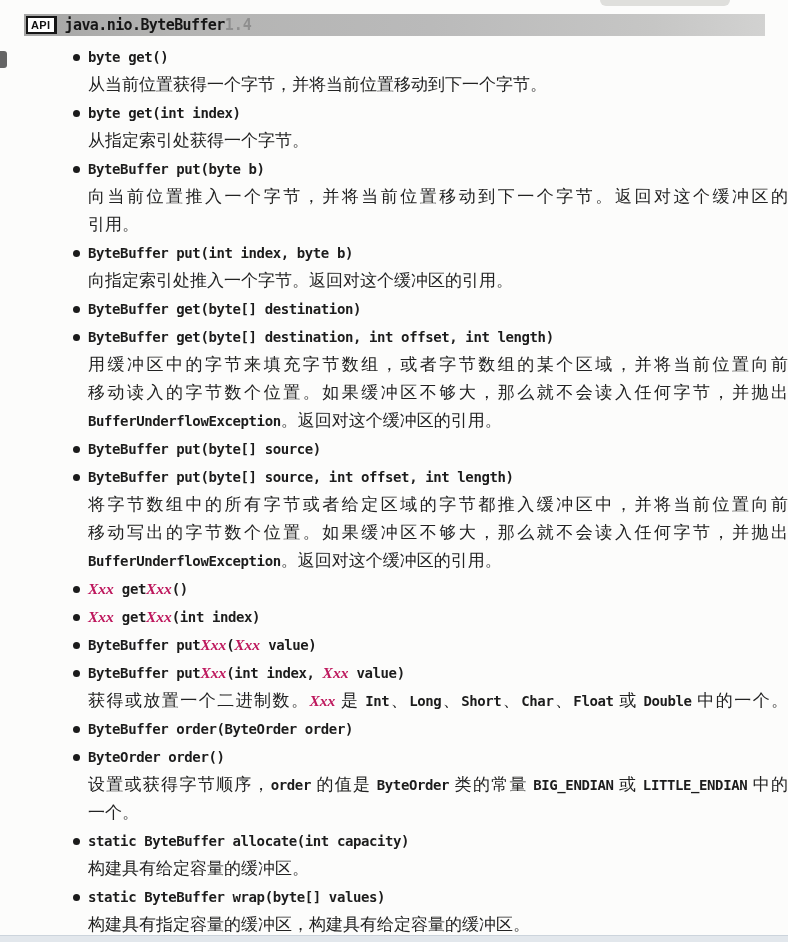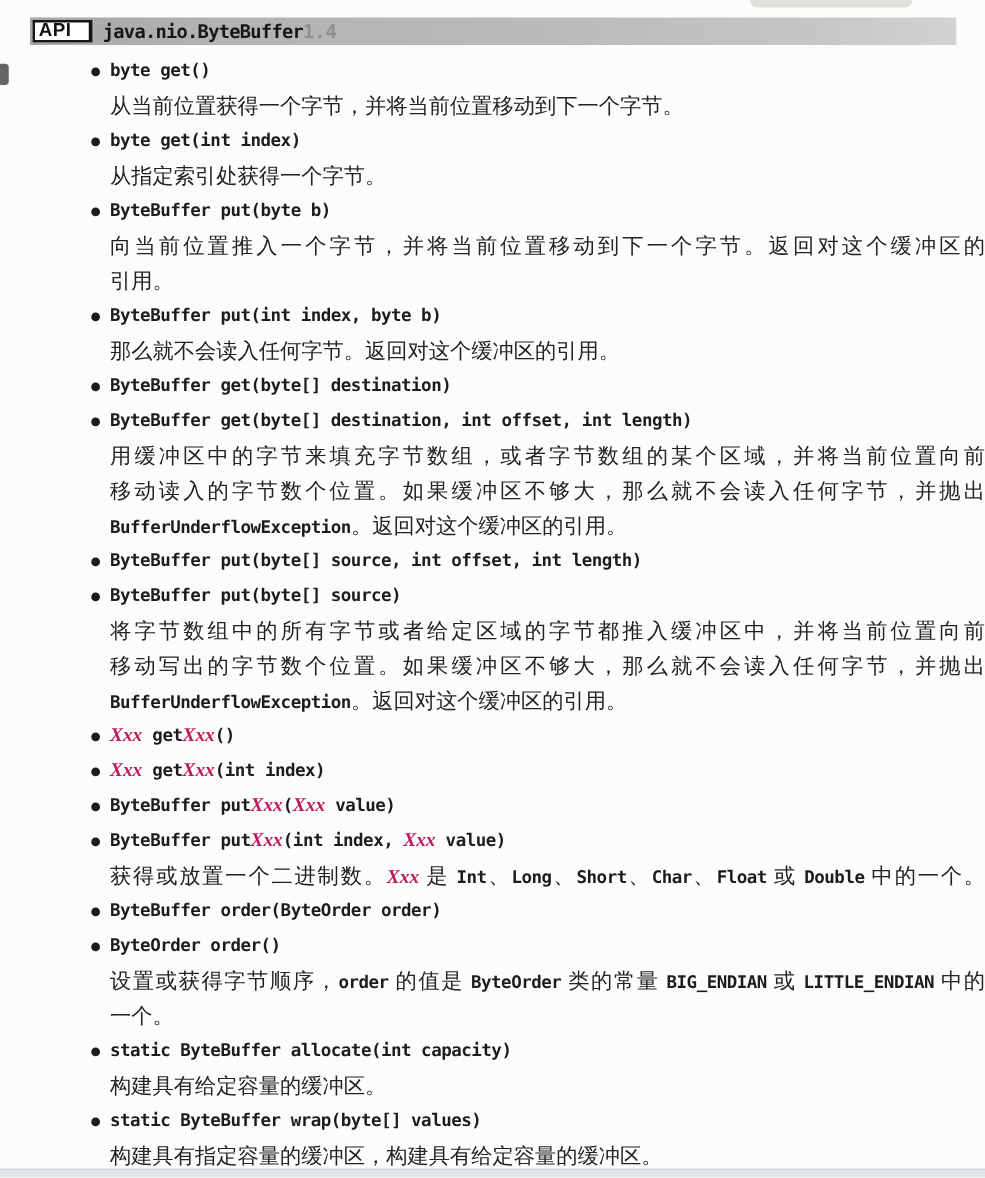--- a/index.html
+++ b/index.html
@@ -17,24 +17,24 @@
     position:absolute;left:24px;top:14px;width:741px;height:22px;
     background:linear-gradient(90deg,#a6a6a5 0%,#b3b3b2 20%,#bababa 55%,#c6c6c5 85%,#d2d2d1 100%);
     display:flex;align-items:center;
   }
   .api-badge{
     margin-left:2px;
     background:#ffffff;
     border:2px solid #161616;
     border-right-width:3px;
     height:13px;
-    padding:0 14px 1px 3px;
+    padding:0 3px 1px 3px;
     display:flex;align-items:center;
     font-family:"Liberation Sans","DejaVu Sans",sans-serif;
-    font-weight:bold;font-size:15px;letter-spacing:.4px;color:#111;
+    font-weight:bold;font-size:11px;letter-spacing:.4px;color:#111;
   }
   .api-title{
     font-family:"DejaVu Sans Mono","Liberation Mono",monospace;
     font-weight:bold;font-size:15px;color:#161616;
     margin-left:8px;letter-spacing:-0.6px;white-space:nowrap;
   }
   .api-version{
     font-family:"DejaVu Sans Mono","Liberation Mono",monospace;
     font-weight:bold;font-size:15px;color:#8f8f8f;
   }
@@ -96,28 +96,28 @@
 
   <div class="list" id="api-list">
       <div class="line"><span class="dot"></span><span class="c">byte get()</span></div>
       <div class="line"><span class="n">从当前位置获得一个字节，并将当前位置移动到下一个字节。</span></div>
       <div class="line"><span class="dot"></span><span class="c">byte get(int index)</span></div>
       <div class="line"><span class="n">从指定索引处获得一个字节。</span></div>
       <div class="line"><span class="dot"></span><span class="c">ByteBuffer put(byte b)</span></div>
       <div class="line jfull"><span class="n">向当前位置推入一个字节，并将当前位置移动到下一个字节。返回对这个缓冲区的</span></div>
       <div class="line"><span class="n">引用。</span></div>
       <div class="line"><span class="dot"></span><span class="c">ByteBuffer put(int index, byte b)</span></div>
-      <div class="line"><span class="n">那么就不会读入任何字节。返回对这个缓冲区的引用。</span></div>
+      <div class="line"><span class="n">向指定索引处推入一个字节。返回对这个缓冲区的引用。</span></div>
       <div class="line"><span class="dot"></span><span class="c">ByteBuffer get(byte[] destination)</span></div>
       <div class="line"><span class="dot"></span><span class="c">ByteBuffer get(byte[] destination, int offset, int length)</span></div>
       <div class="line jfull"><span class="n">用缓冲区中的字节来填充字节数组，或者字节数组的某个区域，并将当前位置向前</span></div>
       <div class="line jfull"><span class="n">移动读入的字节数个位置。如果缓冲区不够大，那么就不会读入任何字节，并抛出</span></div>
       <div class="line"><span class="c">BufferUnderflowException</span><span class="n">。返回对这个缓冲区的引用。</span></div>
+      <div class="line"><span class="dot"></span><span class="c">ByteBuffer put(byte[] source)</span></div>
       <div class="line"><span class="dot"></span><span class="c">ByteBuffer put(byte[] source, int offset, int length)</span></div>
-      <div class="line"><span class="dot"></span><span class="c">ByteBuffer put(byte[] source)</span></div>
       <div class="line jfull"><span class="n">将字节数组中的所有字节或者给定区域的字节都推入缓冲区中，并将当前位置向前</span></div>
       <div class="line jfull"><span class="n">移动写出的字节数个位置。如果缓冲区不够大，那么就不会读入任何字节，并抛出</span></div>
       <div class="line"><span class="c">BufferUnderflowException</span><span class="n">。返回对这个缓冲区的引用。</span></div>
       <div class="line"><span class="dot"></span><span class="x">Xxx</span><span class="c"> get</span><span class="x">Xxx</span><span class="c">()</span></div>
       <div class="line"><span class="dot"></span><span class="x">Xxx</span><span class="c"> get</span><span class="x">Xxx</span><span class="c">(int index)</span></div>
       <div class="line"><span class="dot"></span><span class="c">ByteBuffer put</span><span class="x">Xxx</span><span class="c">(</span><span class="x">Xxx</span><span class="c"> value)</span></div>
       <div class="line"><span class="dot"></span><span class="c">ByteBuffer put</span><span class="x">Xxx</span><span class="c">(int index, </span><span class="x">Xxx</span><span class="c"> value)</span></div>
       <div class="line jfull"><span class="n">获得或放置一个二进制数。</span><span class="x">Xxx</span><span class="n"> 是 </span><span class="c">Int</span><span class="n">、</span><span class="c">Long</span><span class="n">、</span><span class="c">Short</span><span class="n">、</span><span class="c">Char</span><span class="n">、</span><span class="c">Float</span><span class="n"> 或 </span><span class="c">Double</span><span class="n"> 中的一个。</span></div>
       <div class="line"><span class="dot"></span><span class="c">ByteBuffer order(ByteOrder order)</span></div>
       <div class="line"><span class="dot"></span><span class="c">ByteOrder order()</span></div>

